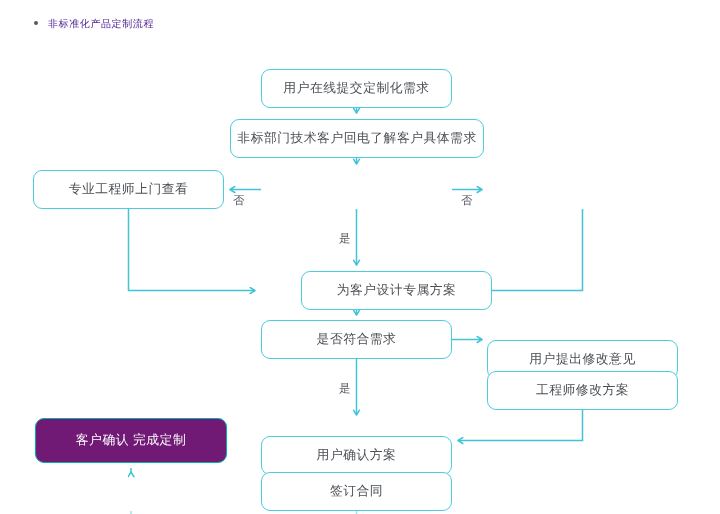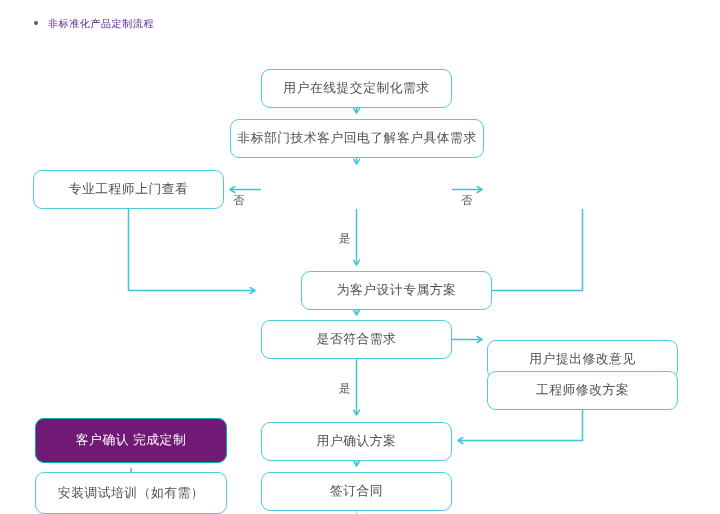--- a/index.html
+++ b/index.html
@@ -172,34 +172,31 @@
   </div>
 
   <div class="node" style="left:487px; top:320px; width:191px; height:39px;margin-top:20px;">
     <span>用户提出修改意见</span>
   </div>
 
   <div class="node" style="left:487px; top:371px; width:191px; height:39px;">
     <span>工程师修改方案</span>
   </div>
 
-  <div class="node" style="left:261px; top:422px; width:191px; height:39px;">
+  <div class="node" style="left:261px; top:436px; width:191px; height:39px;">
     <span>用户确认方案</span>
   </div>
 
   <div class="node" style="left:261px; top:472px; width:191px; height:39px;">
     <span>签订合同</span>
   </div>
 
   <div class="node filled" style="left:35px; top:418px; width:192px; height:45px;">
     <span>客户确认 完成定制</span>
   </div>
 
-  <div class="node" style="left:35px; top:472px; width:192px; height:42px;">
-    <span>安装调试培训（如有需）</span>
-  </div>
 
   <div class="edge-label" style="left:233px; top:193px;">否</div>
   <div class="edge-label" style="left:461px; top:193px;">否</div>
   <div class="edge-label" style="left:339px; top:231px;">是</div>
   <div class="edge-label" style="left:339px; top:381px;">是</div>
 
 </div>
 
 </body></html>

